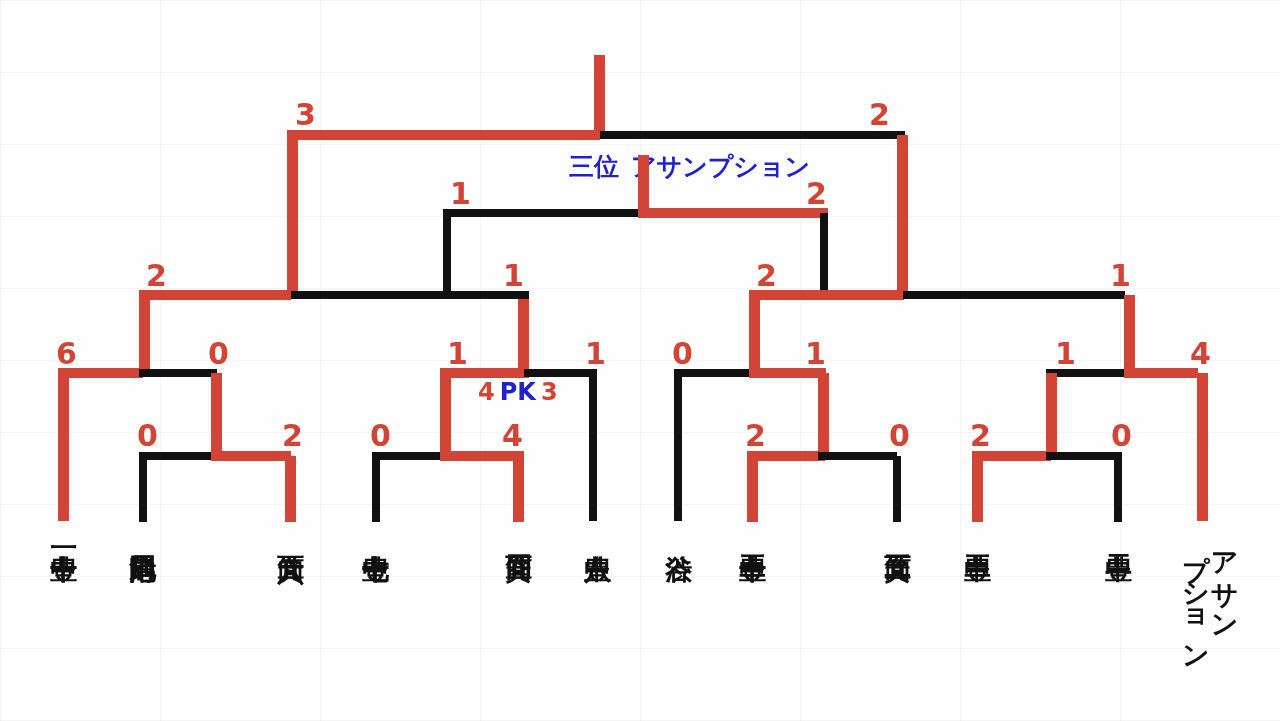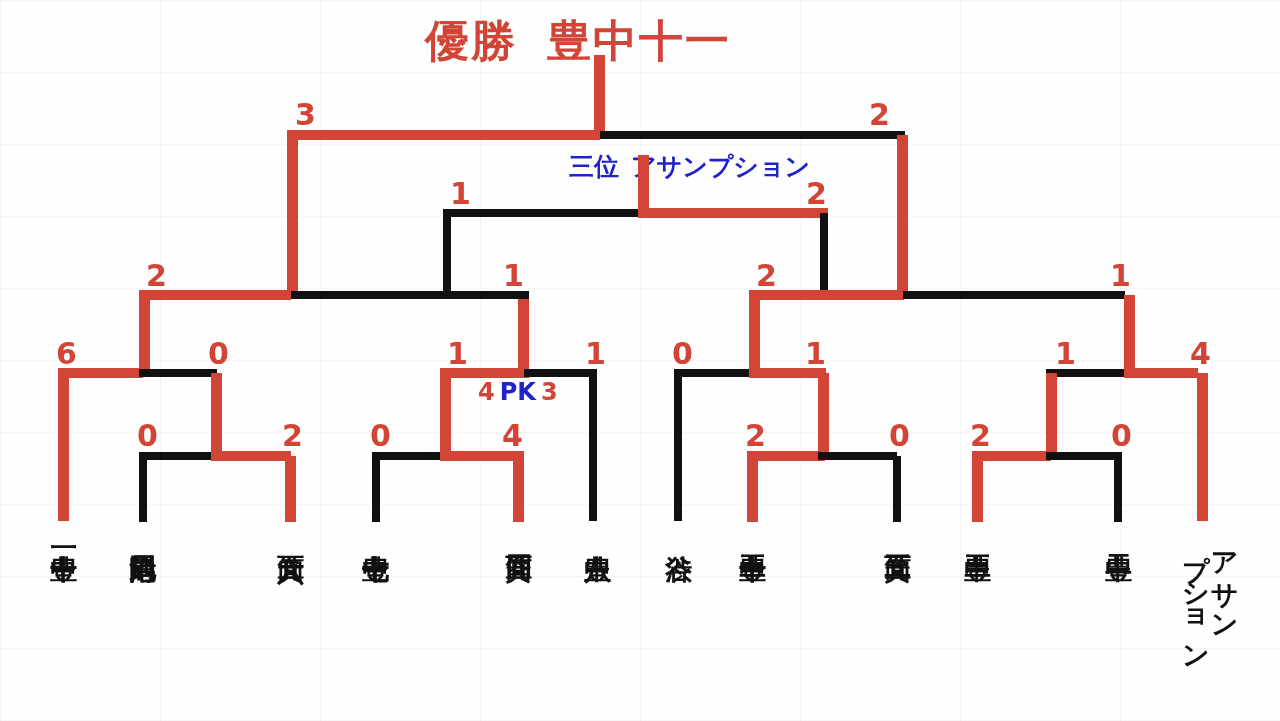--- a/index.html
+++ b/index.html
@@ -107,23 +107,20 @@
   #pk-note .pkh { color: #d24435; }
   #pk-note .pkm { color: #2222cc; padding: 0 5px; }
 </style>
 </head>
 <body>
 
 <div id="stage">
 
   <div id="paper-grid"></div>
 
-  <div id="champion-label">
-    <span>優勝</span><span class="gap"></span><span>豊中十一</span>
-  </div>
 
   <div id="third-label">
     <span>三位</span><span class="gap"></span><span>アサンプション</span>
   </div>
 
   <div id="pk-note">
     <span class="pkh">4</span><span class="pkm">PK</span><span class="pkh">3</span>
   </div>
 
   <div class="seg win" style="left:594px; top:55px; width:11px; height:82px;"></div>

